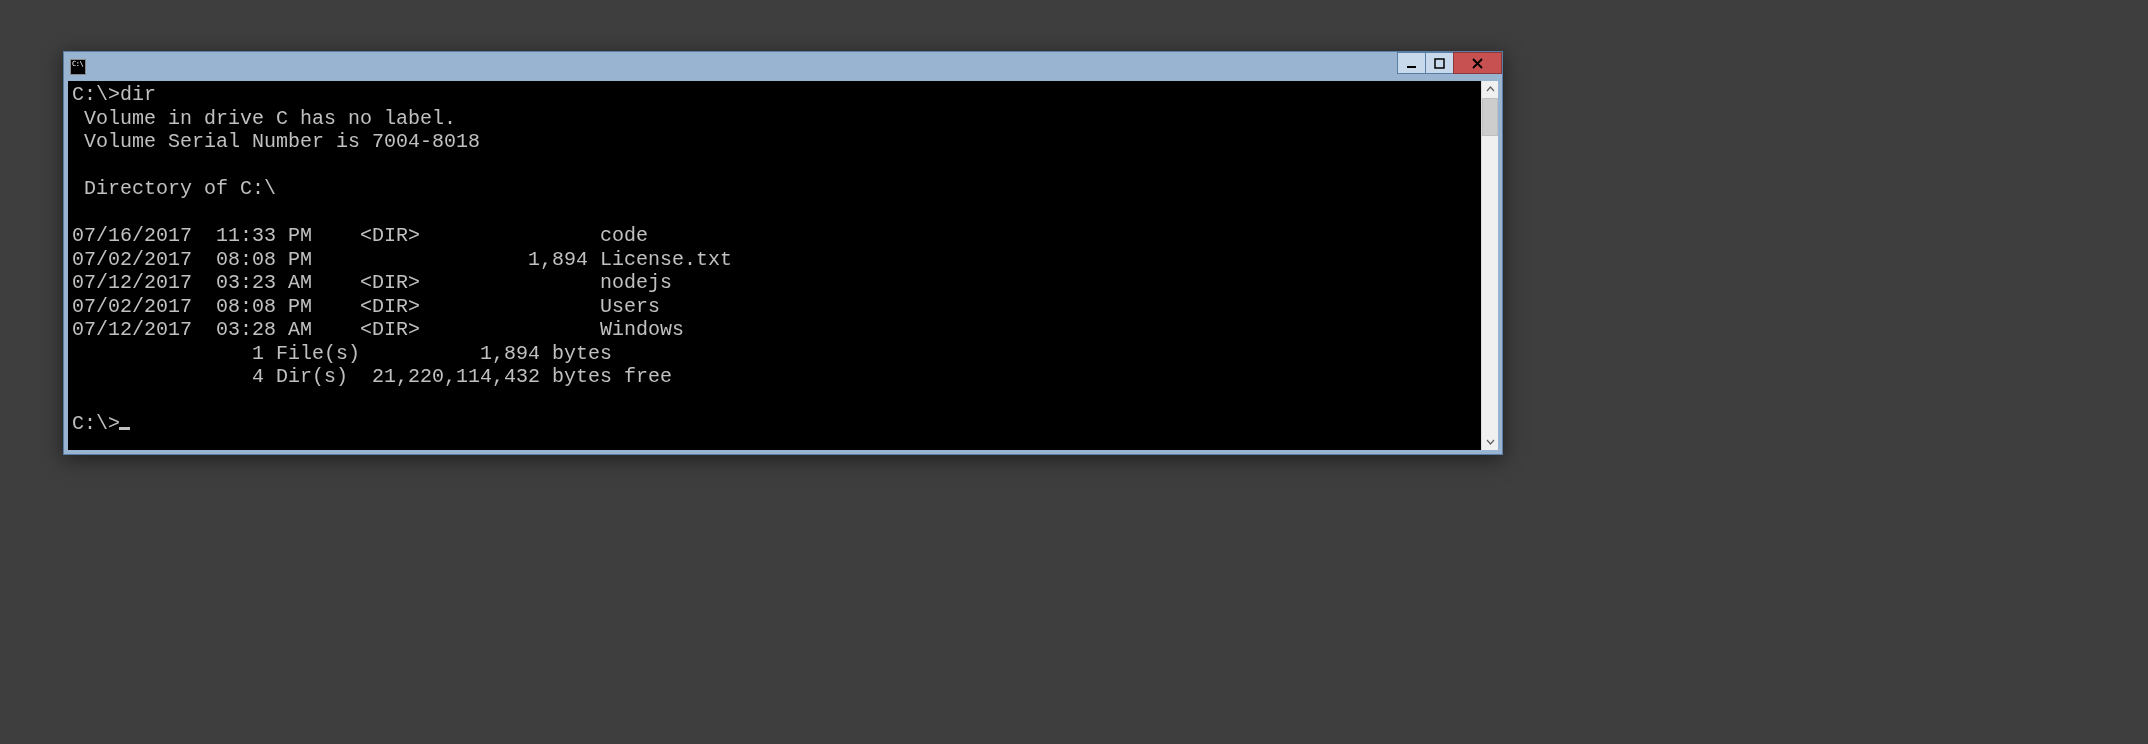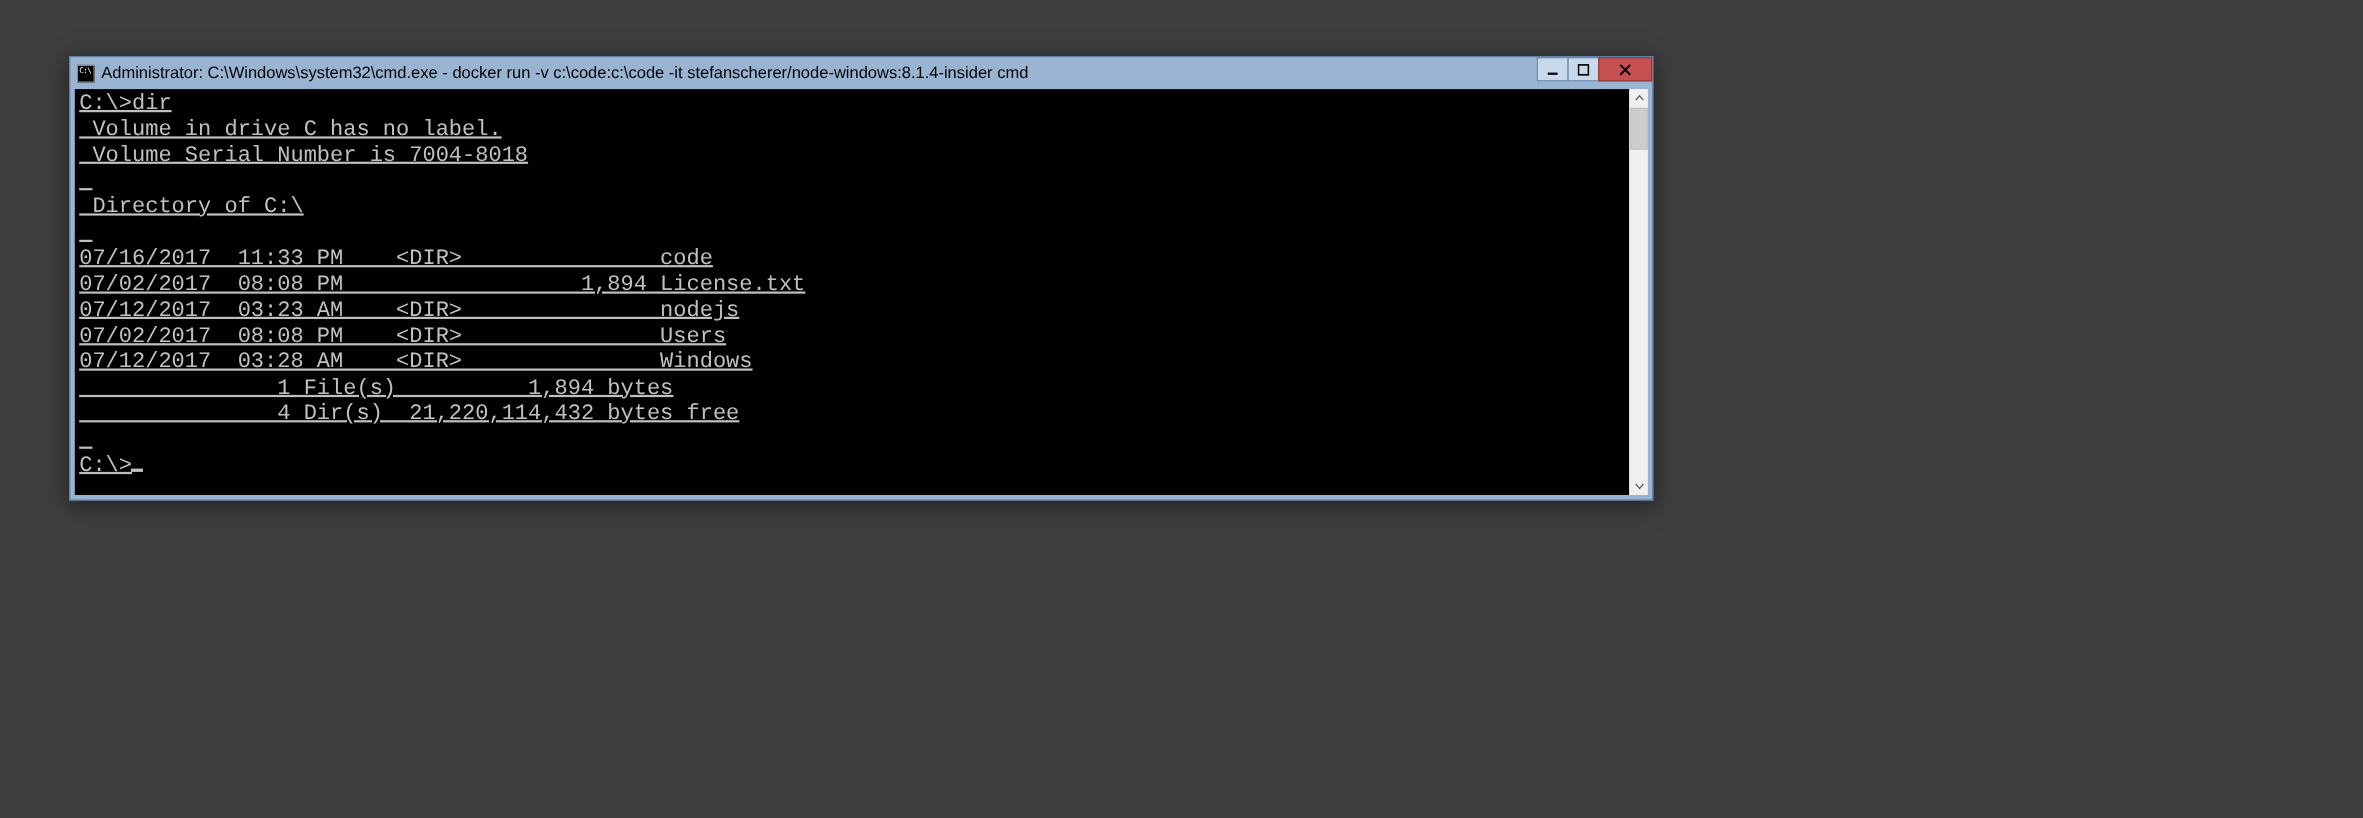--- a/index.html
+++ b/index.html
@@ -108,21 +108,20 @@
     .terminal-content {
       flex: 1;
       padding: 2px 4px;
       font-family: Consolas, "Courier New", monospace;
       font-size: 20px;
       line-height: 23.5px;
       color: #c0c0c0;
       white-space: pre;
       overflow: hidden;
       position: relative;
-      text-decoration: underline;
     }
 
     .scrollbar {
       width: 17px;
       background: #f0f0f0;
       display: flex;
       flex-direction: column;
       border-left: 1px solid #dcdcdc;
     }
 
@@ -167,21 +166,20 @@
   </style>
 </head>
 <body>
 
 <div class="window">
 
   <div class="titlebar">
     <div class="app-icon">
       <span class="app-icon-inner">C:\</span>
     </div>
-    <div class="title-text">Administrator: C:\Windows\system32\cmd.exe - docker  run -v c:\code:c:\code -it stefanscherer/node-windows:8.1.4-insider cmd</div>
 
     <div class="window-controls">
       <div class="win-btn">
         <svg width="11" height="11" viewBox="0 0 11 11">
           <rect x="1" y="8" width="9" height="2" fill="#000"></rect>
         </svg>
       </div>
       <div class="win-btn">
         <svg width="11" height="11" viewBox="0 0 11 11">
           <rect x="1" y="1" width="9" height="9" fill="none" stroke="#000" stroke-width="1.5"></rect>

